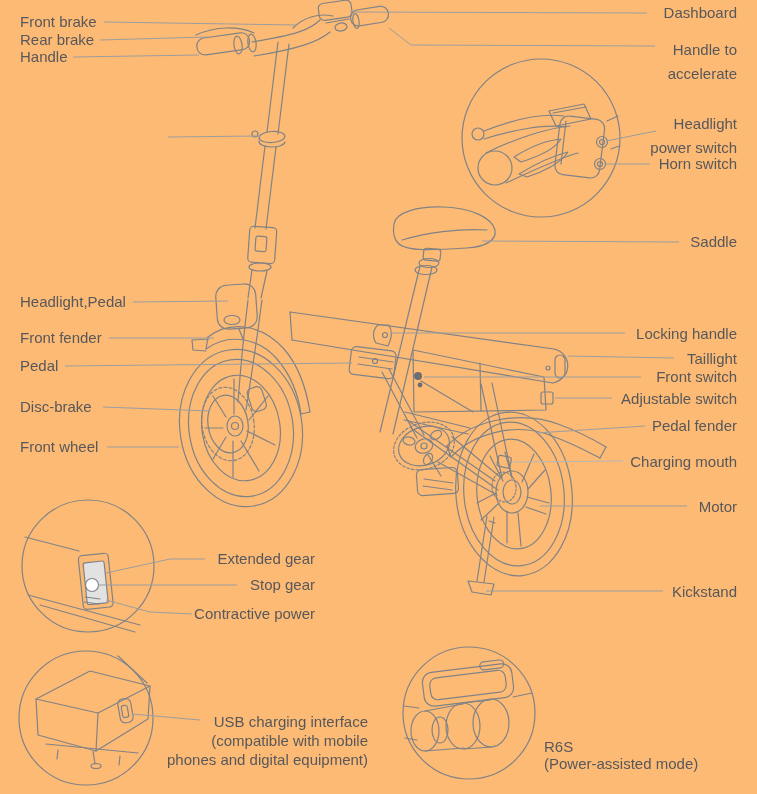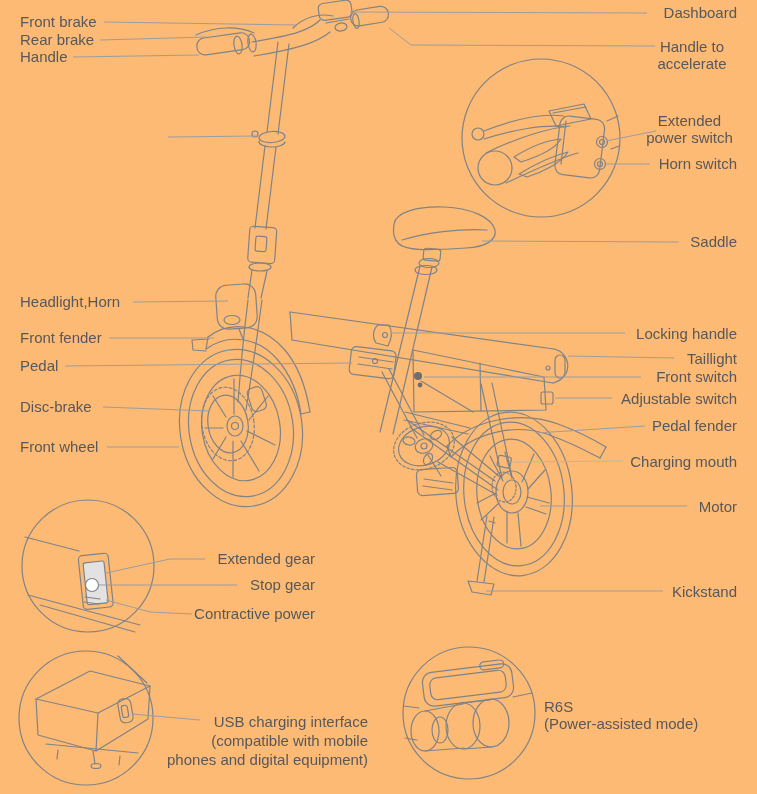--- a/index.html
+++ b/index.html
@@ -7,24 +7,24 @@
     position:relative;width:757px;height:794px;background:#fdba74;overflow:hidden;
     font-family:"Liberation Sans", sans-serif;
   }
   .art{position:absolute;left:0;top:0;}
   .lbl{
     position:absolute;
     font-size:15px;line-height:18px;
     color:#57585b;white-space:nowrap;
   }
   .lbl.r{text-align:right;}
-  .lbl.wrap{white-space:normal;line-height:17px;text-align:center;}
+  .lbl.wrap{white-space:normal;line-height:24px;}
   .lbl.block{white-space:nowrap;line-height:19px;}
   .lbl.block div{text-align:right;}
-  .lbl.lh17{line-height:17px;}
+  .lbl.lh17{line-height:17px;margin-top:40px;}
 </style>
 </head>
 <body>
 
 <div class="stage">
 
   <svg class="art" width="757" height="794" viewBox="0 0 757 794">
 
     <g stroke="#808386" stroke-width="1.2" fill="none" stroke-linecap="round" stroke-linejoin="round">
 
@@ -287,29 +287,29 @@
       <path d="M106,573 L170,559 L205,559"></path>
       <path d="M98,585 L237,585"></path>
       <path d="M106,600 L150,612 L192,614"></path>
       <path d="M132,714 L200,720"></path>
     </g>
   </svg>
 
   <div class="lbl" style="left:20px;top:13px">Front brake</div>
   <div class="lbl" style="left:20px;top:31px">Rear brake</div>
   <div class="lbl" style="left:20px;top:48px">Handle</div>
-  <div class="lbl" style="left:20px;top:293px">Headlight,Horn</div>
+  <div class="lbl" style="left:20px;top:293px">Headlight,Pedal</div>
   <div class="lbl" style="left:20px;top:329px">Front fender</div>
   <div class="lbl" style="left:20px;top:357px">Pedal</div>
   <div class="lbl" style="left:20px;top:398px">Disc-brake</div>
   <div class="lbl" style="left:20px;top:438px">Front wheel</div>
 
   <div class="lbl r" style="right:20px;top:4px">Dashboard</div>
   <div class="lbl r wrap" style="right:20px;top:38px;width:90px">Handle to accelerate</div>
-  <div class="lbl r wrap" style="right:20px;top:112px;width:95px">Extended power switch</div>
+  <div class="lbl r wrap" style="right:20px;top:112px;width:95px">Headlight power switch</div>
   <div class="lbl r" style="right:20px;top:155px">Horn switch</div>
   <div class="lbl r" style="right:20px;top:233px">Saddle</div>
   <div class="lbl r" style="right:20px;top:325px">Locking handle</div>
   <div class="lbl r" style="right:20px;top:350px">Taillight</div>
   <div class="lbl r" style="right:20px;top:368px">Front switch</div>
   <div class="lbl r" style="right:20px;top:390px">Adjustable switch</div>
   <div class="lbl r" style="right:20px;top:417px">Pedal fender</div>
   <div class="lbl r" style="right:20px;top:453px">Charging mouth</div>
   <div class="lbl r" style="right:20px;top:498px">Motor</div>
   <div class="lbl r" style="right:20px;top:583px">Kickstand</div>

